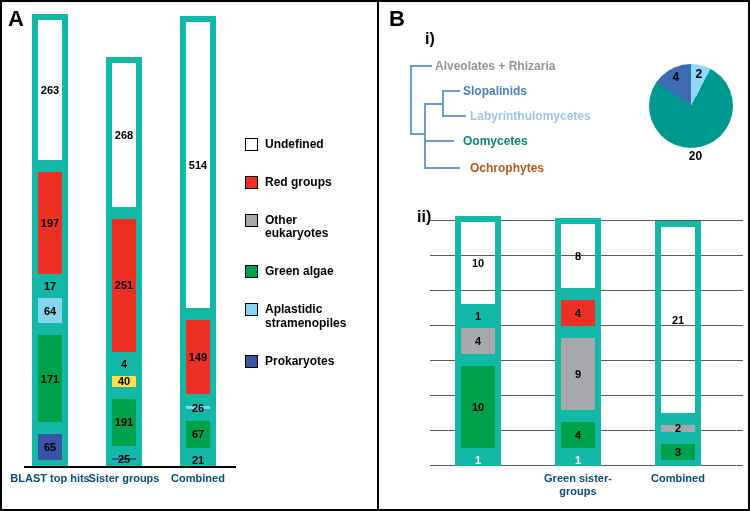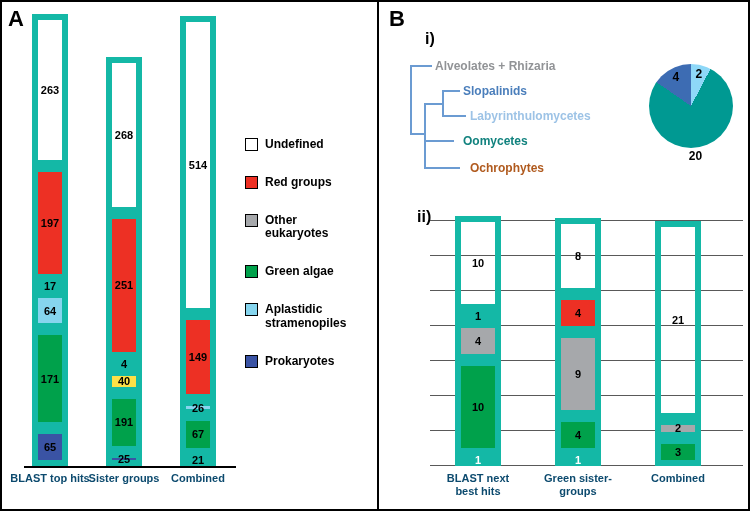--- a/index.html
+++ b/index.html
@@ -215,21 +215,20 @@
             <div class="seg" style="height: 37.692px; background: rgb(166, 168, 171);">
               <span class="seg-label" style="color: rgb(0, 0, 0);">4</span>
             </div>
             <div class="seg" style="height: 9.423px; background: rgb(237, 48, 36);">
               <span class="seg-label" style="color: rgb(0, 0, 0);">1</span>
             </div>
             <div class="seg" style="height: 94.23px; background: transparent;">
               <span class="seg-label" style="color: rgb(0, 0, 0);">10</span>
             </div>
           </div>
-          <div class="cat-label">BLAST next best hits</div>
         </div>
         <div class="bar-col">
           <div class="bar-stack">
             <div class="seg" style="height: 9.423px; background: rgb(58, 83, 164);">
               <span class="seg-label" style="color: rgb(255, 255, 255);">1</span>
             </div>
             <div class="seg" style="height: 37.692px; background: rgb(0, 161, 75);">
               <span class="seg-label" style="color: rgb(0, 0, 0);">4</span>
             </div>
             <div class="seg" style="height: 84.807px; background: rgb(166, 168, 171);">

